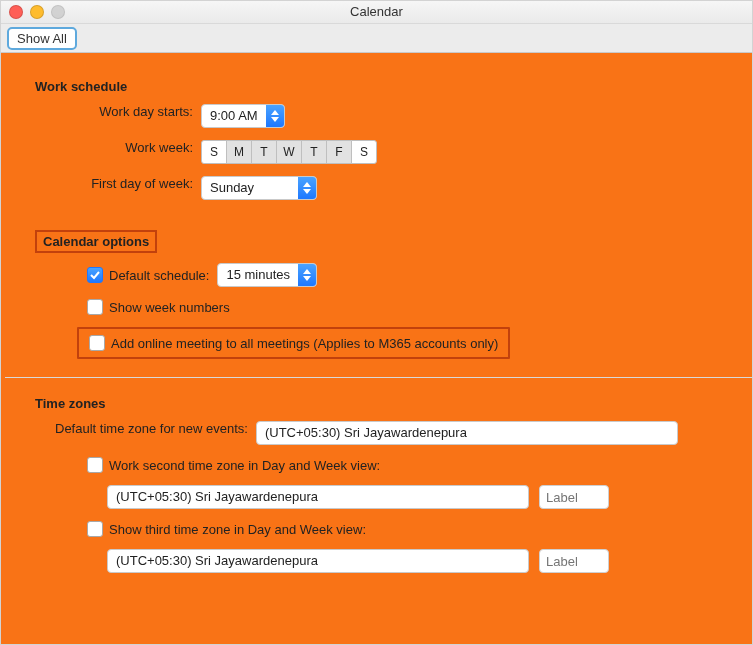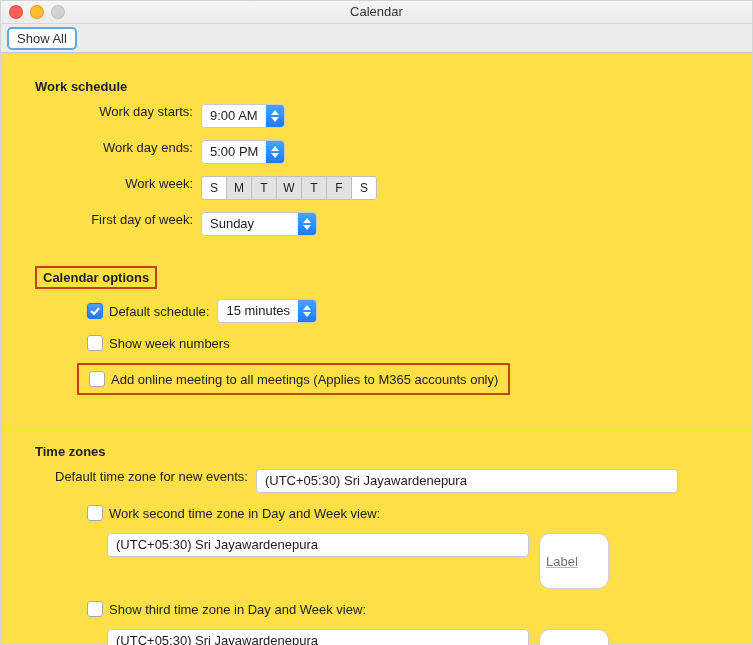--- a/index.html
+++ b/index.html
@@ -1,16 +1,16 @@
 <!DOCTYPE html>
 <html><head>
 <meta charset="utf-8">
 <style>
   html,body{margin:0;padding:0;font-family:-apple-system,"Helvetica Neue",Arial,sans-serif;font-size:13px;color:#222;background:#ececec;}
-  .window{width:753px;height:645px;background:#fde047;position:relative;box-sizing:border-box;border:1px solid #d3d3d3;}
+  .window{width:753px;height:645px;background:#f97316;position:relative;box-sizing:border-box;border:1px solid #d3d3d3;}
   
   .titlebar{height:22px;background:linear-gradient(#f6f6f6,#eaeaea);position:relative;border-bottom:1px solid #d9d9d9;}
   .traffic{position:absolute;left:8px;top:4px;display:flex;gap:7px;}
   .tl{width:12px;height:12px;border-radius:50%;border:0.5px solid rgba(0,0,0,.15);}
   .tl.red{background:#ff5f57;}
   .tl.yellow{background:#febc2e;}
   .tl.green{background:#bfbfbf;opacity:.6;}
   .title{position:absolute;left:0;right:0;top:0;text-align:center;line-height:22px;font-size:13px;color:#333;}
   
   .toolbar{height:28px;background:#ececec;border-bottom:1px solid #c9c9c9;display:flex;align-items:center;padding:0 6px;}
@@ -37,21 +37,21 @@
   .cb svg{display:none;}
   .check-row{display:flex;align-items:center;margin-left:52px;margin-bottom:12px;font-size:13px;}
   
   .hl{border:2px solid #c2410c;box-shadow:0 0 0 0 transparent;display:inline-block;}
   .hl-title{padding:2px 6px;}
   .hl-row{padding:6px 10px;border-radius:1px;}
   
   .wide-sel{display:inline-flex;align-items:stretch;border:1px solid #c9c9c9;border-radius:4px;background:#fff;height:22px;overflow:hidden;width:420px;}
   .wide-sel .sel-text{padding:0 8px;line-height:22px;font-size:13px;flex:1;}
   .wide-sel .stepper{width:18px;}
-  .disabled-input{border:1px solid #cfcfcf;background:#fff;color:#b6b6b6;height:22px;width:56px;padding:16px 6px;font-size:13px;border-radius:11px;text-decoration:underline;}
+  .disabled-input{border:1px solid #cfcfcf;background:#fff;color:#b6b6b6;height:22px;width:56px;padding:0 6px;font-size:13px;border-radius:4px;}
   .section-gap{height:18px;}
   .bottom-border{border-top:1px solid #d9d9d9;margin:0 -30px 18px;}
 </style>
 </head>
 <body>
 
 <div class="window">
 
   <div class="titlebar">
     <div class="traffic">
@@ -79,34 +79,20 @@
           <svg width="8" height="6">
               <polygon points="4,0 8,5 0,5" fill="#fff"></polygon>
             </svg>
           <svg width="8" height="6">
               <polygon points="0,1 8,1 4,6" fill="#fff"></polygon>
             </svg>
         </span>
       </div>
     </div>
 
-    <div class="row">
-      <div class="lbl-col">Work day ends:</div>
-      <div class="sel-wrap">
-        <span class="sel-text">5:00 PM</span>
-        <span class="stepper">
-          <svg width="8" height="6">
-              <polygon points="4,0 8,5 0,5" fill="#fff"></polygon>
-            </svg>
-          <svg width="8" height="6">
-              <polygon points="0,1 8,1 4,6" fill="#fff"></polygon>
-            </svg>
-        </span>
-      </div>
-    </div>
 
     <div class="row">
       <div class="lbl-col">Work week:</div>
       <div class="weekdays" id="weekdays">
           <div class="wd">S</div>
           <div class="wd sel">M</div>
           <div class="wd sel">T</div>
           <div class="wd sel">W</div>
           <div class="wd sel">T</div>
           <div class="wd sel">F</div>
@@ -158,21 +144,21 @@
       </div>
     </div>
 
     <div class="check-row">
       <span class="cb">
         
       </span>
       <span>Show week numbers</span>
     </div>
 
-    <div class="hl hl-row" style="margin-left:42px;margin-bottom:12px;">
+    <div class="hl hl-row" style="margin-left:42px;">
       <div style="display:flex;align-items:center;">
         <span class="cb">
           
         </span>
         <span>Add online meeting to all meetings (Applies to M365 accounts only)</span>
       </div>
     </div>
 
     <div class="section-gap"></div>
     <div class="bottom-border"></div>

